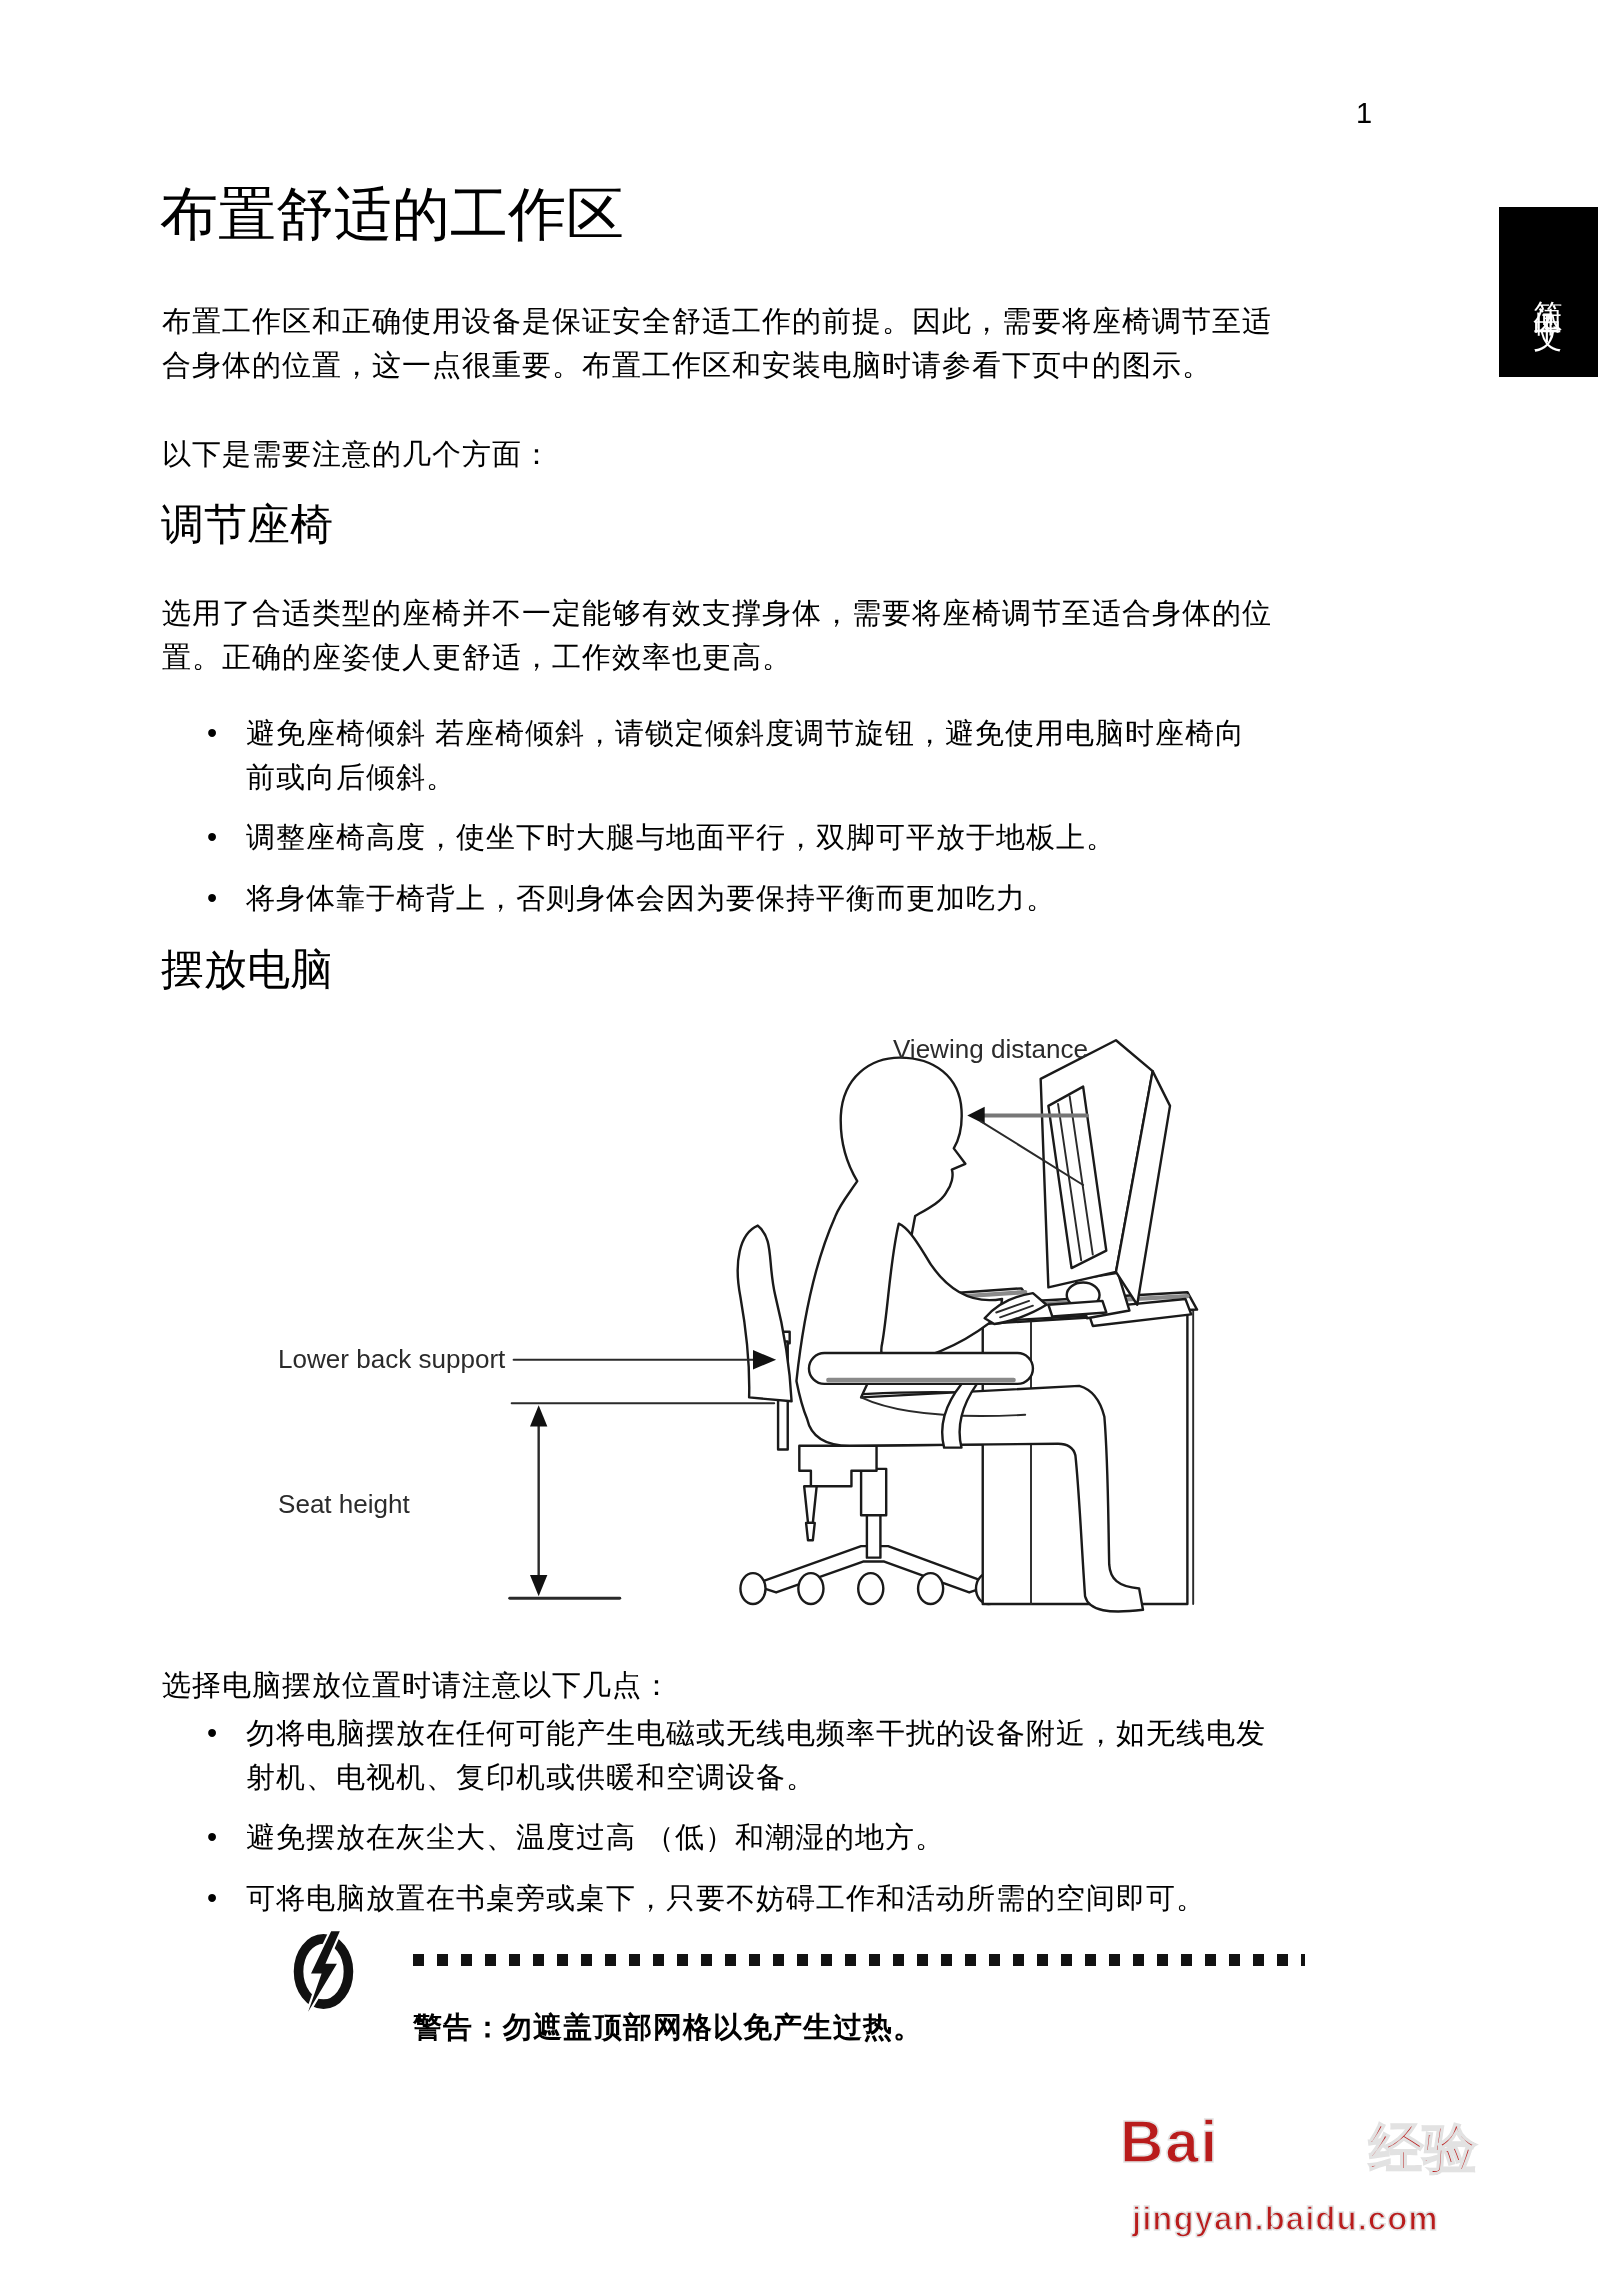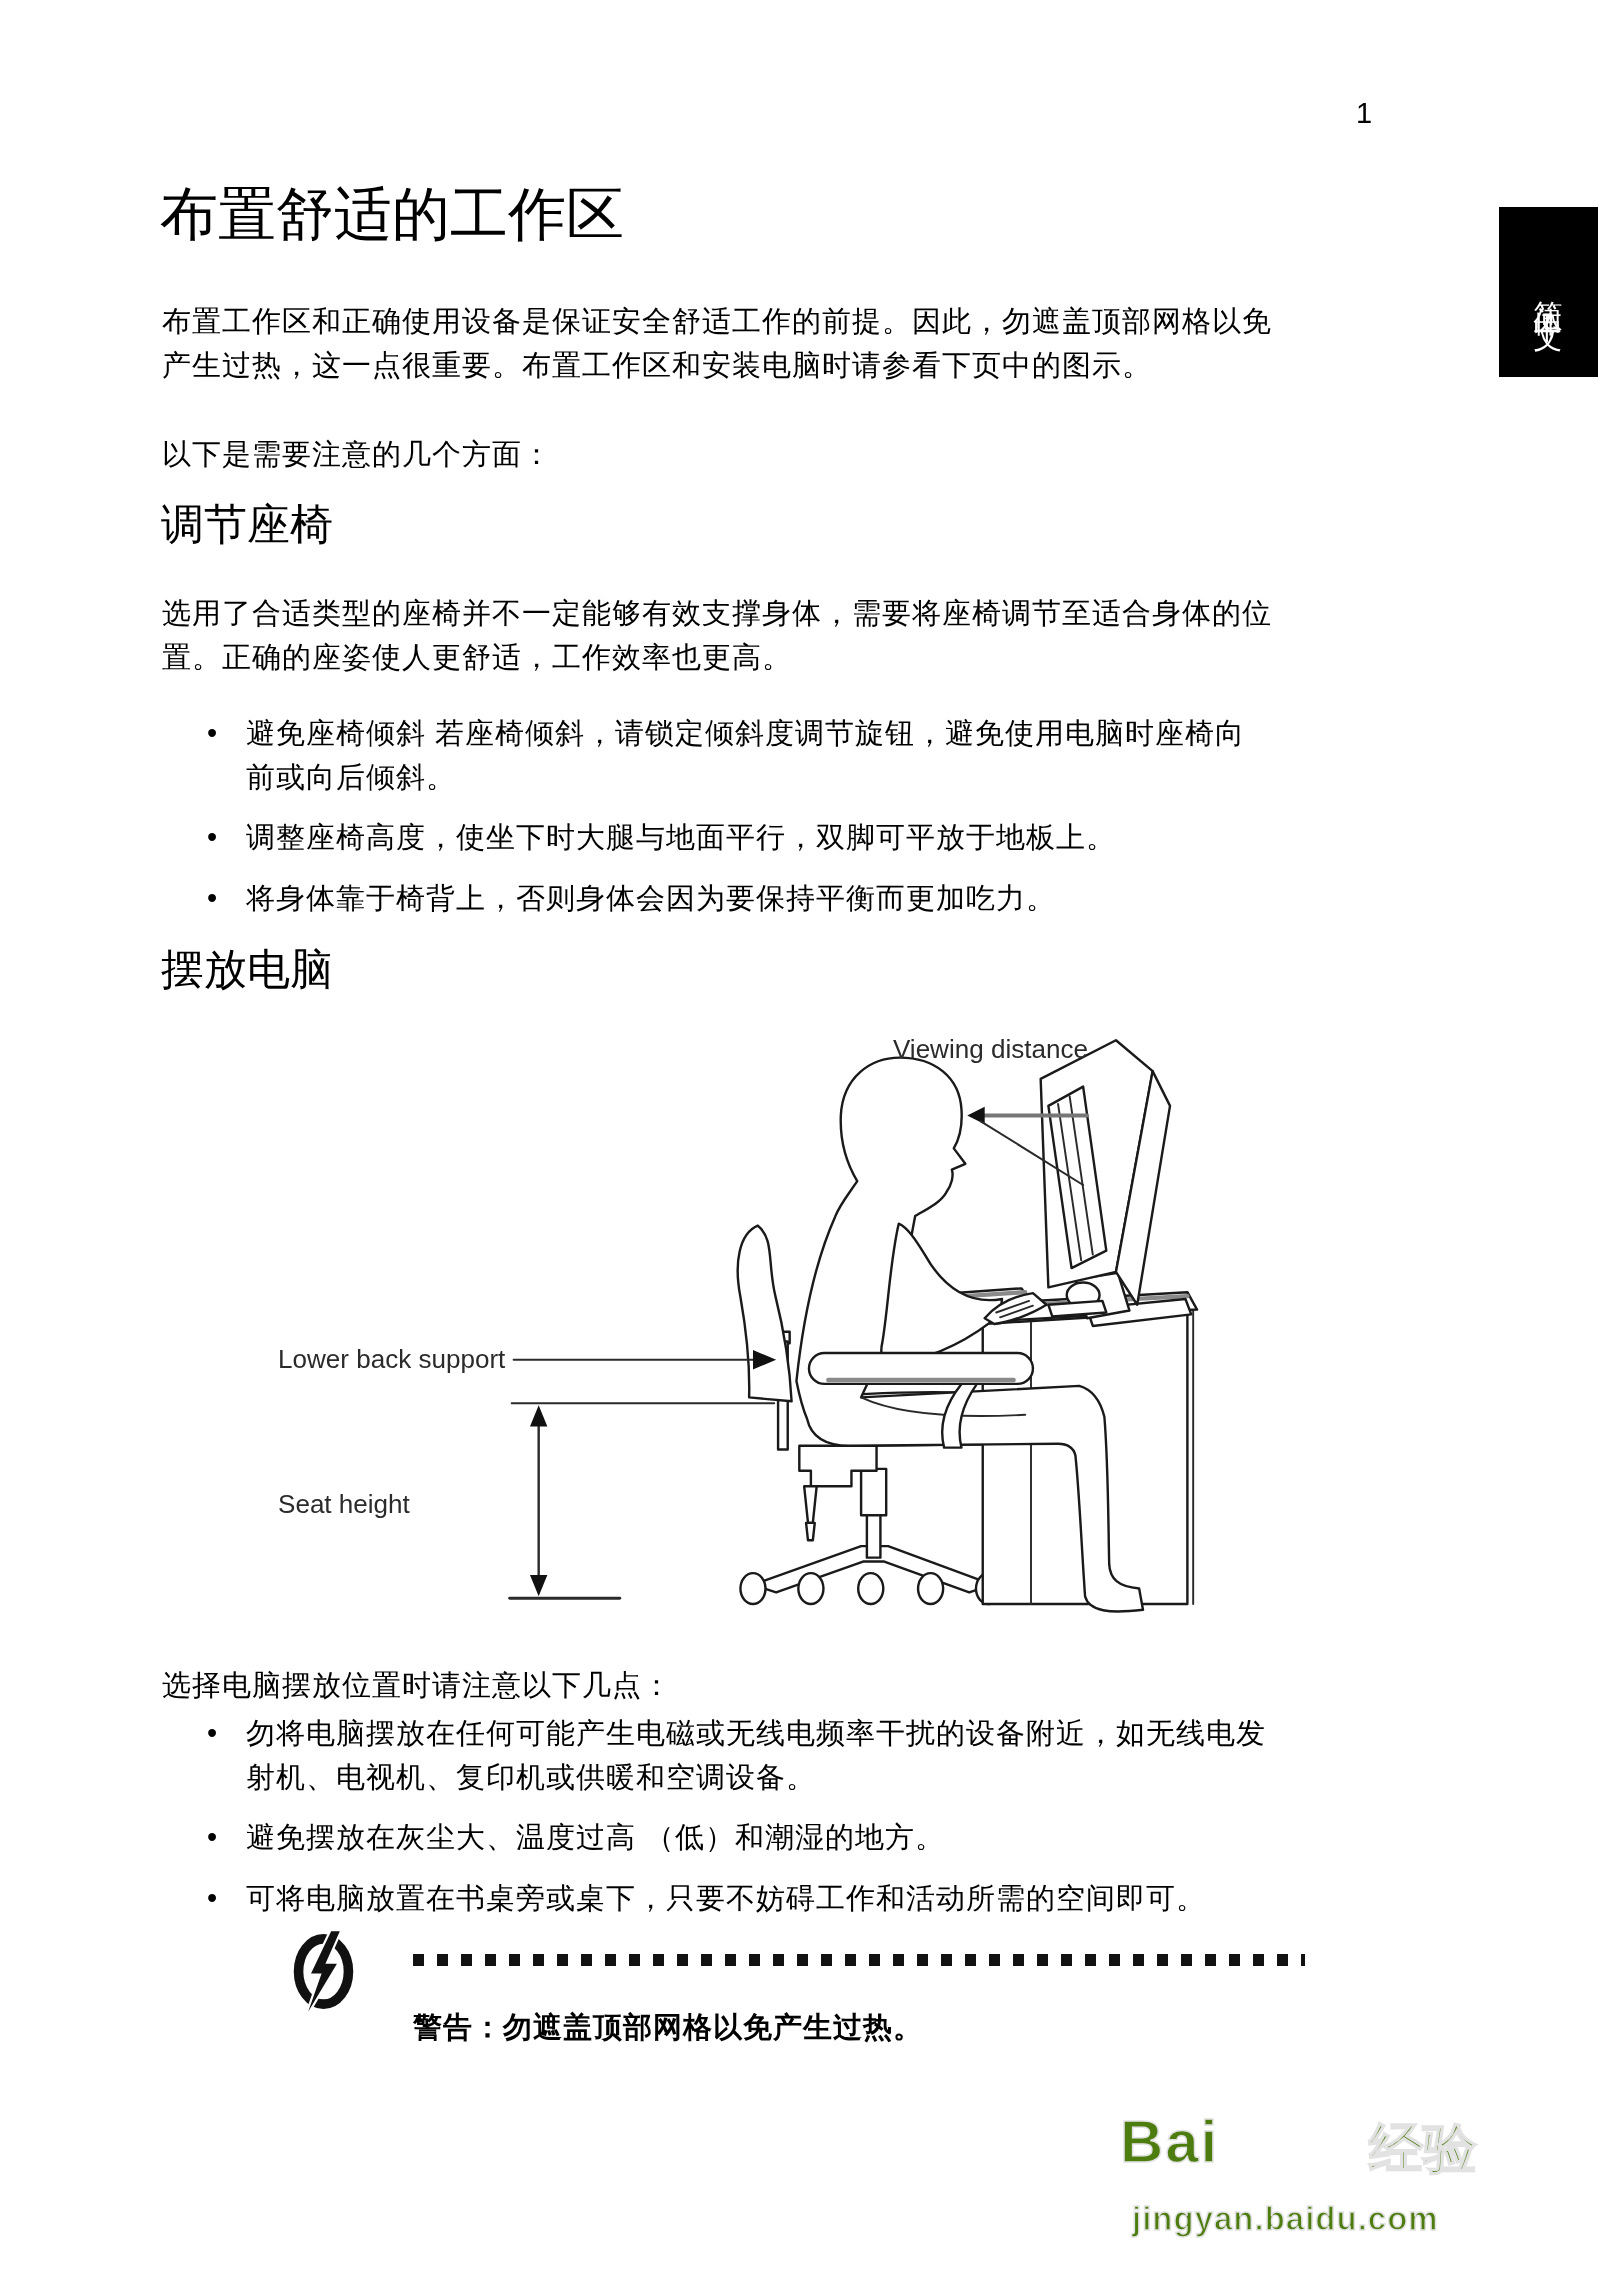--- a/index.html
+++ b/index.html
@@ -26,40 +26,40 @@
   .warn-text { font-size:29px; font-weight:bold; letter-spacing:1px; }
   .dashline { height:11.6px;
     background:repeating-linear-gradient(90deg, #121212 0 10.6px, transparent 10.6px 24px); }
   
   .ln   { fill:#fff; stroke:#1a1a1a; stroke-width:2.5; stroke-linejoin:round; stroke-linecap:round; }
   .thin { fill:none; stroke:#2a2a2a; stroke-width:2; stroke-linejoin:round; stroke-linecap:round; }
   .gray { fill:none; stroke:#8a8a8a; stroke-width:4.5; stroke-linecap:round; }
   .blk  { fill:#111; stroke:none; }
   .figlabel { font-family:"Liberation Sans", sans-serif; font-size:27px; fill:#2b2b2b; }
   
-  .wm { color:#4d7c0f; -webkit-text-stroke:1.5px #e2e2e2; font-weight:bold; }
+  .wm { color:#b91c1c; -webkit-text-stroke:1.5px #e2e2e2; font-weight:bold; }
   .wm-bai { font-size:60px; letter-spacing:1.9px; }
   .wm-cn  { font-size:54px; }
   .wm-url { font-size:33px; letter-spacing:1px; font-weight:bold; }
   .paw-toe, .paw-palm {
     position:absolute; background:#fff; border:2.9px solid #e2e2e2; border-radius:50%;
   }
   .paw-du { position:absolute; font-size:37px; font-weight:bold; color:#f0f0f0;
             -webkit-text-stroke:1.4px #e0e0e0; }
 </style>
 </head>
 <body>
 
 <div class="abs pagenum" style="left:1356px; top:97px;">1</div>
 
 <div class="abs langtab" style="left:1499px; top:207px; width:99px; height:170px;">简体中文</div>
 
 <div class="abs h1" style="left:160px; top:176px;">布置舒适的工作区</div>
 
-<div class="abs para" style="left:162px; top:299px;">布置工作区和正确使用设备是保证安全舒适工作的前提。因此，勿遮盖顶部网格以免产生过热，这一点很重要。布置工作区和安装电脑时请参看下页中的图示。</div>
+<div class="abs para" style="left:162px; top:299px;">布置工作区和正确使用设备是保证安全舒适工作的前提。因此，需要将座椅调节至适合身体的位置，这一点很重要。布置工作区和安装电脑时请参看下页中的图示。</div>
 <div class="abs note" style="left:162px; top:423px;margin-top:12px;">以下是需要注意的几个方面：</div>
 
 <div class="abs h2" style="left:161px; top:496px;text-align:center;">调节座椅</div>
 <div class="abs para" style="left:162px; top:591px;">选用了合适类型的座椅并不一定能够有效支撑身体，需要将座椅调节至适合身体的位置。正确的座姿使人更舒适，工作效率也更高。</div>
 
 <div class="abs blist" style="left:162px; top:711px;">
   <div class="bi">
     <span class="dot">•</span>
     <span>避免座椅倾斜 若座椅倾斜，请锁定倾斜度调节旋钮，避免使用电脑时座椅向前或向后倾斜。</span>
   </div>

